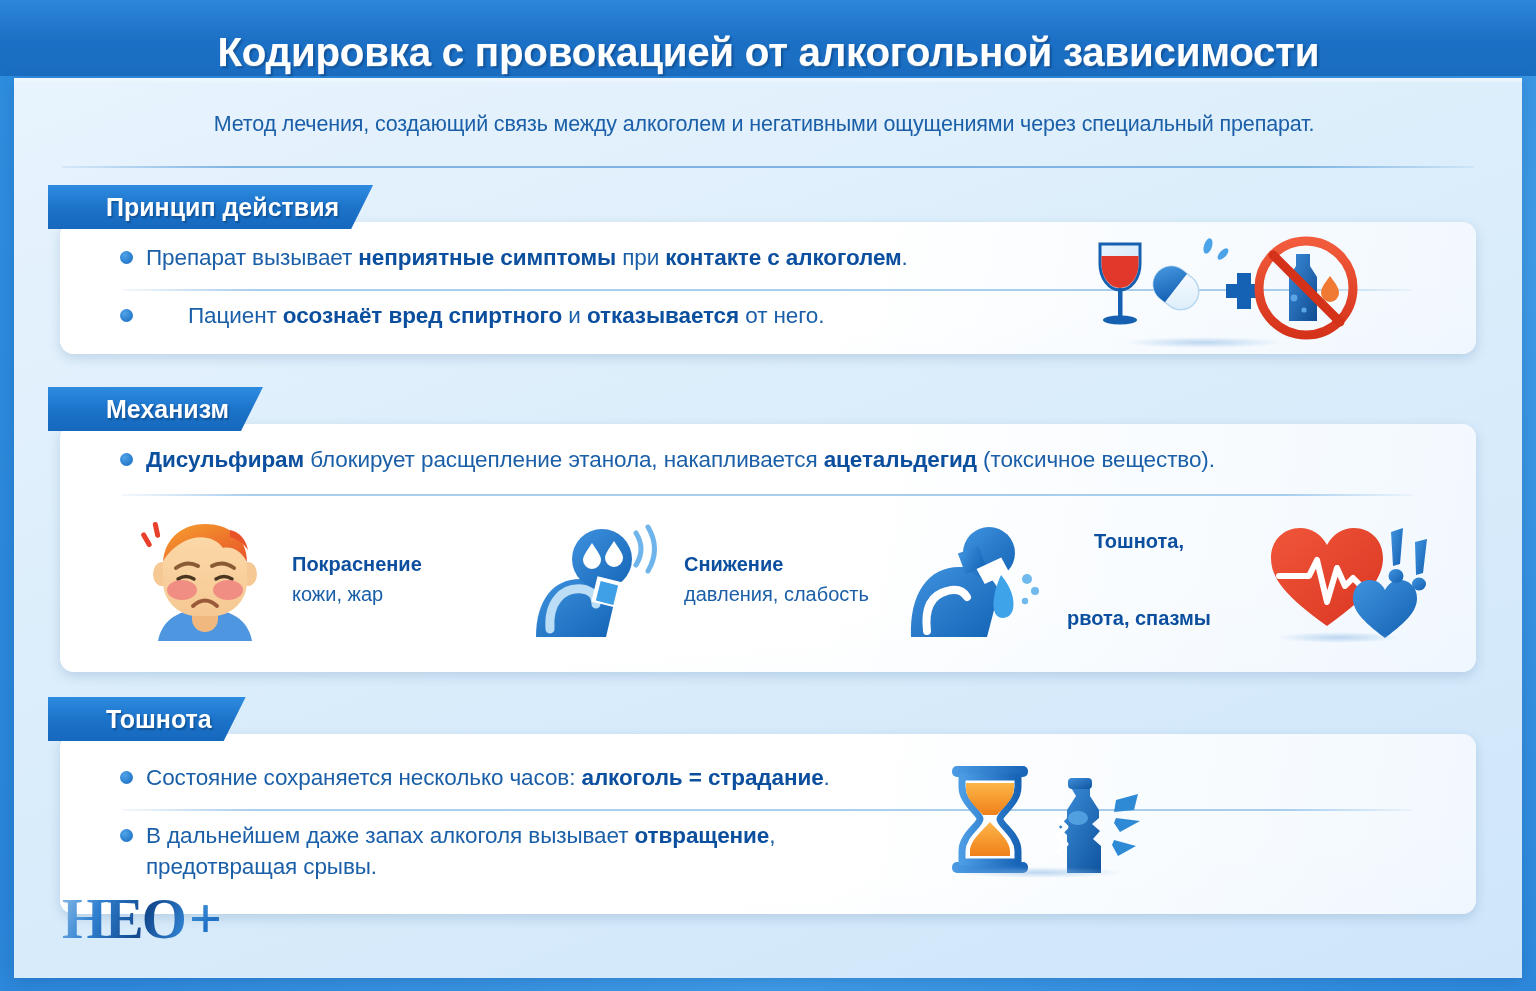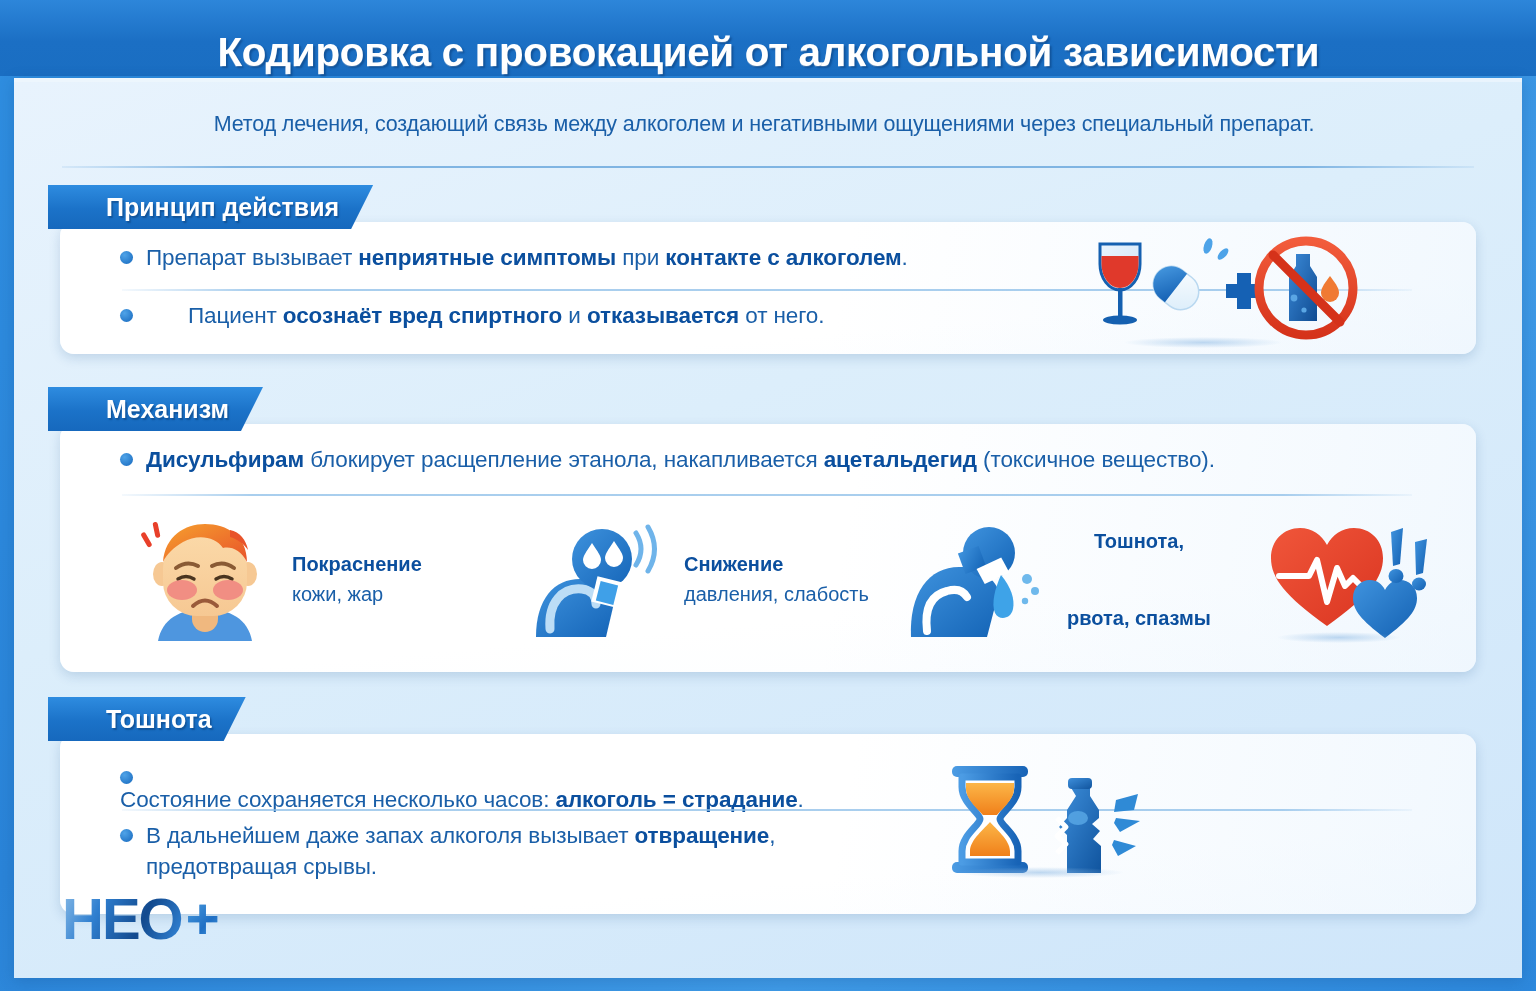--- a/index.html
+++ b/index.html
@@ -110,21 +110,21 @@
   }
 
   
   .logo{
     position:absolute; left:48px; bottom:26px;
     display:flex; align-items:center;
     font-size:58px; font-weight:bold; letter-spacing:-2px;
     background:linear-gradient(115deg,#8fbfe8 0%,#2f7fd0 25%,#134a8e 52%,#2f7fd0 75%,#7fb4e2 100%);
     -webkit-background-clip:text; background-clip:text; color:transparent;
     text-shadow:none;
-    font-family:Liberation Sans, sans-serif;
+    font-family:Liberation Serif, serif;
   }
   .logo-plus{
     margin-left:4px;
     background:linear-gradient(135deg,#5fb0ea,#1f6fc4 60%,#58a9e6);
     -webkit-background-clip:text; background-clip:text; color:transparent;
   }
 </style>
 </head>
 <body>
 
@@ -370,21 +370,21 @@
     </div>
   </div>
 
   <div class="tab" style="left:34px; top:615px;">
     <span class="tab-label">Тошнота</span>
   </div>
 
   <div class="card" style="left:46px; top:652px; width:1416px; height:180px;">
     <div class="card-sheen"></div>
 
-    <div class="bullet-row" style="left:60px; top:28px; width:820px;flex-direction:column;">
+    <div class="bullet-row" style="left:60px; top:28px; width:820px;">
       <span class="dot"></span>
       <span class="btext"><span>Состояние сохраняется несколько часов: </span><b>алкоголь = страдание</b><span>.</span></span>
     </div>
 
     <div class="divider" style="left:62px; top:75px; width:1290px;"></div>
 
     <div class="bullet-row" style="left:60px; top:86px; width:800px;">
       <span class="dot"></span>
       <span class="btext"><span>В дальнейшем даже запах алкоголя вызывает </span><b>отвращение</b><span>,</span><span></span><br><span>предотвращая срывы.</span></span>
     </div>

